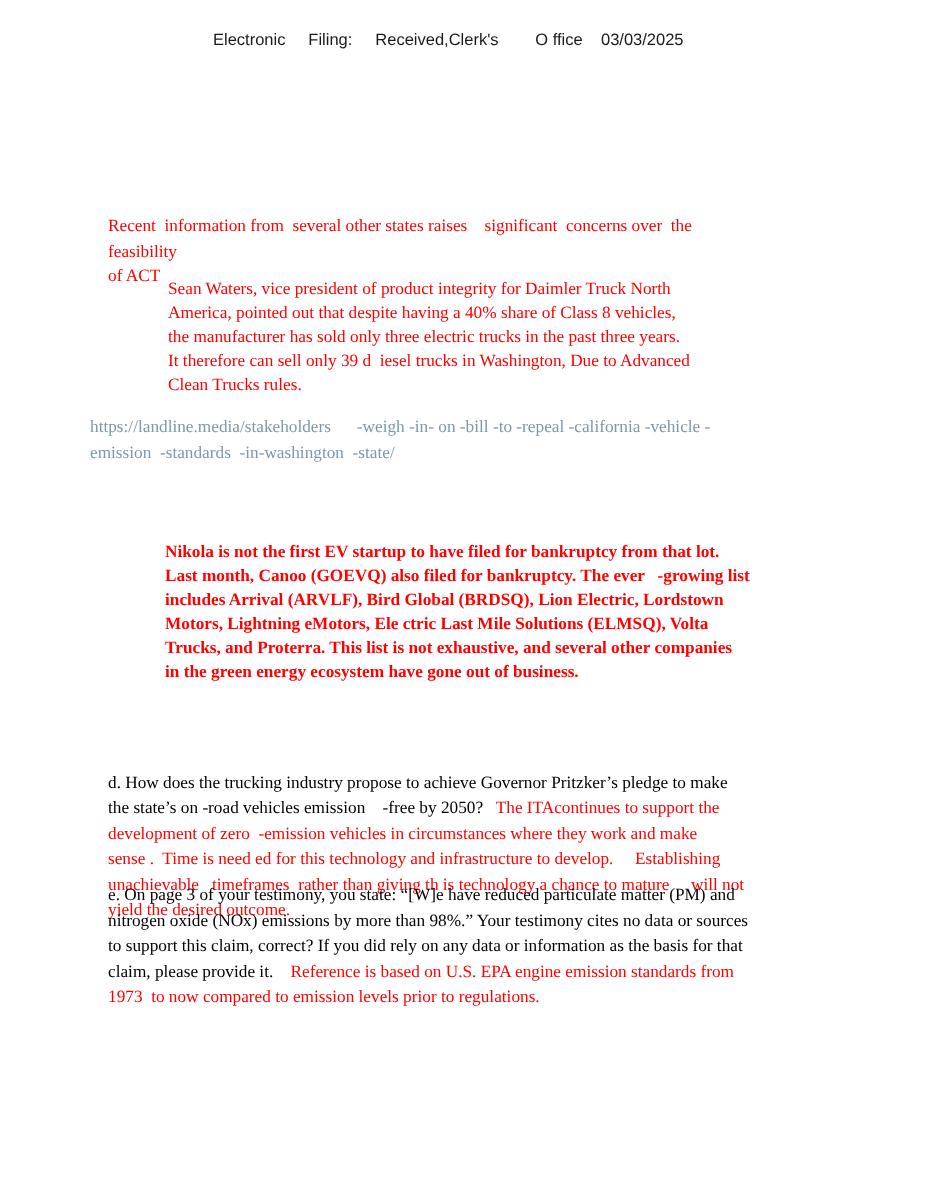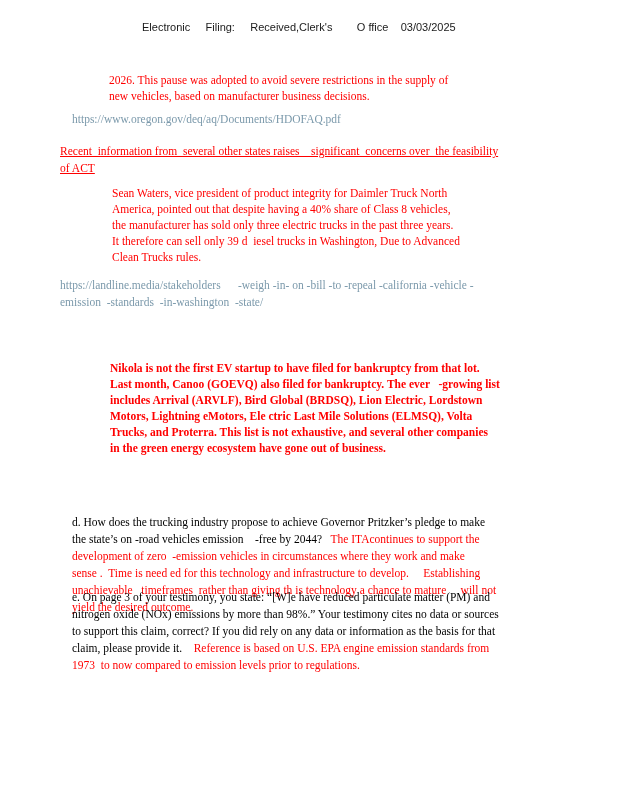--- a/index.html
+++ b/index.html
@@ -29,40 +29,37 @@
     max-width: 500px;
   }
   .lh17 { line-height: 17px; }
   .lh165 { line-height: 16.5px; }
   .red { color: var(--red, #ff0000); }
   .link { color: var(--link, #7b99ab); }
   .underline { text-decoration: underline; }
 
   #block-pause     { top: 72px;  left: 109px; }
   #block-oregon    { top: 111px; left: 72px;  }
-  #block-recent    { top: 143px; left: 60px; text-decoration: underline;  }
+  #block-recent    { top: 143px; left: 72px;  }
   #block-sean      { top: 185px; left: 112px; }
   #block-landline  { top: 277px; left: 60px;  }
   #block-inadd     { top: 318px; left: 72px;  }
   #block-nikola    { top: 360px; left: 110px; font-weight: bold; }
   #block-barchart  { top: 472px; left: 72px;  }
   #block-parad     { top: 514px; left: 72px;  max-width: 510px; }
   #block-parae     { top: 589px; left: 72px;  max-width: 510px; }
 </style>
 </head>
 <body>
 
 <div class="page">
 
   <div class="filing-header">Electronic     Filing:     Received,Clerk's        O ffice    03/03/2025</div>
 
-  <p class="para red" id="block-pause">2026. This pause was adopted to avoid severe restrictions in the supply of
-new vehicles, based on manufacturer business decisions.</p>
 
-  <p class="para link" id="block-oregon">https://www.oregon.gov/deq/aq/Documents/HDOFAQ.pdf</p>
 
   <p class="para red lh165" id="block-recent">Recent  information from  several other states raises    significant  concerns over  the feasibility
 of ACT</p>
 
   <p class="para red" id="block-sean">Sean Waters, vice president of product integrity for Daimler Truck North
 America, pointed out that despite having a 40% share of Class 8 vehicles,
 the manufacturer has sold only three electric trucks in the past three years.
 It therefore can sell only 39 d  iesel trucks in Washington, Due to Advanced
 Clean Trucks rules.</p>
 
@@ -72,21 +69,21 @@
 
   <p class="para red" id="block-nikola">Nikola is not the first EV startup to have filed for bankruptcy from that lot.
 Last month, Canoo (GOEVQ) also filed for bankruptcy. The ever   -growing list
 includes Arrival (ARVLF), Bird Global (BRDSQ), Lion Electric, Lordstown
 Motors, Lightning eMotors, Ele ctric Last Mile Solutions (ELMSQ), Volta
 Trucks, and Proterra. This list is not exhaustive, and several other companies
 in the green energy ecosystem have gone out of business.</p>
 
 
   <p class="para lh17" id="block-parad"><span>d. How does the trucking industry propose to achieve Governor Pritzker’s pledge to make
-the state’s on -road vehicles emission    -free by 2044?   </span><span class="red">The ITAcontinues to support the
+the state’s on -road vehicles emission    -free by 2050?   </span><span class="red">The ITAcontinues to support the
 development of zero  -emission vehicles in circumstances where they work and make
 sense .  Time is need ed for this technology and infrastructure to develop.     Establishing
 unachievable   timeframes  rather than giving th is technology a chance to mature     will not
 yield the desired outcome.</span></p>
 
   <p class="para lh17" id="block-parae"><span>e. On page 3 of your testimony, you state: “[W]e have reduced particulate matter (PM) and
 nitrogen oxide (NOx) emissions by more than 98%.” Your testimony cites no data or sources
 to support this claim, correct? If you did rely on any data or information as the basis for that
 claim, please provide it.    </span><span class="red">Reference is based on U.S. EPA engine emission standards from
 1973  to now compared to emission levels prior to regulations.</span></p>

